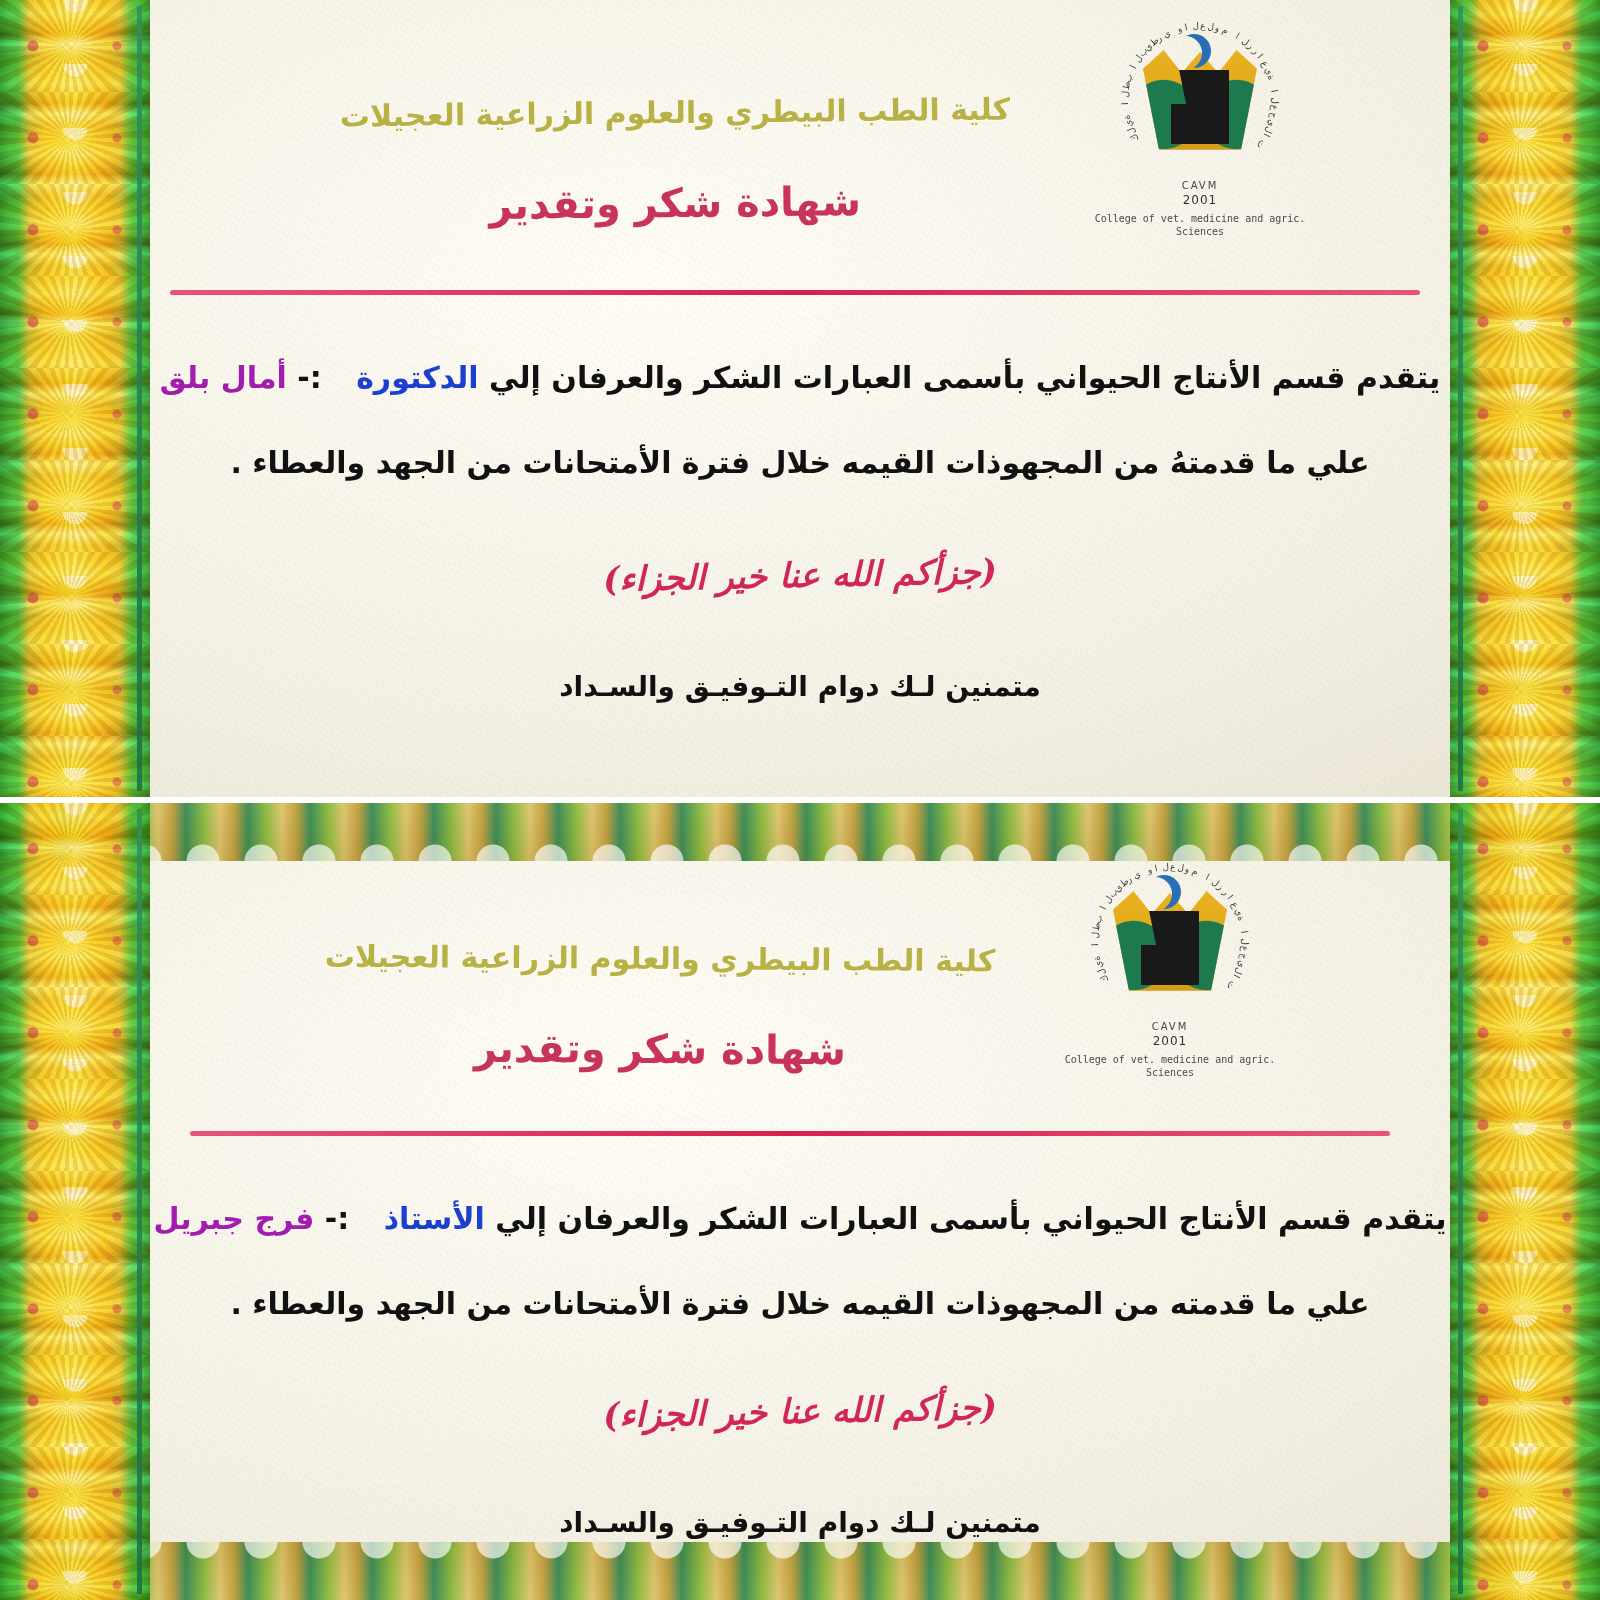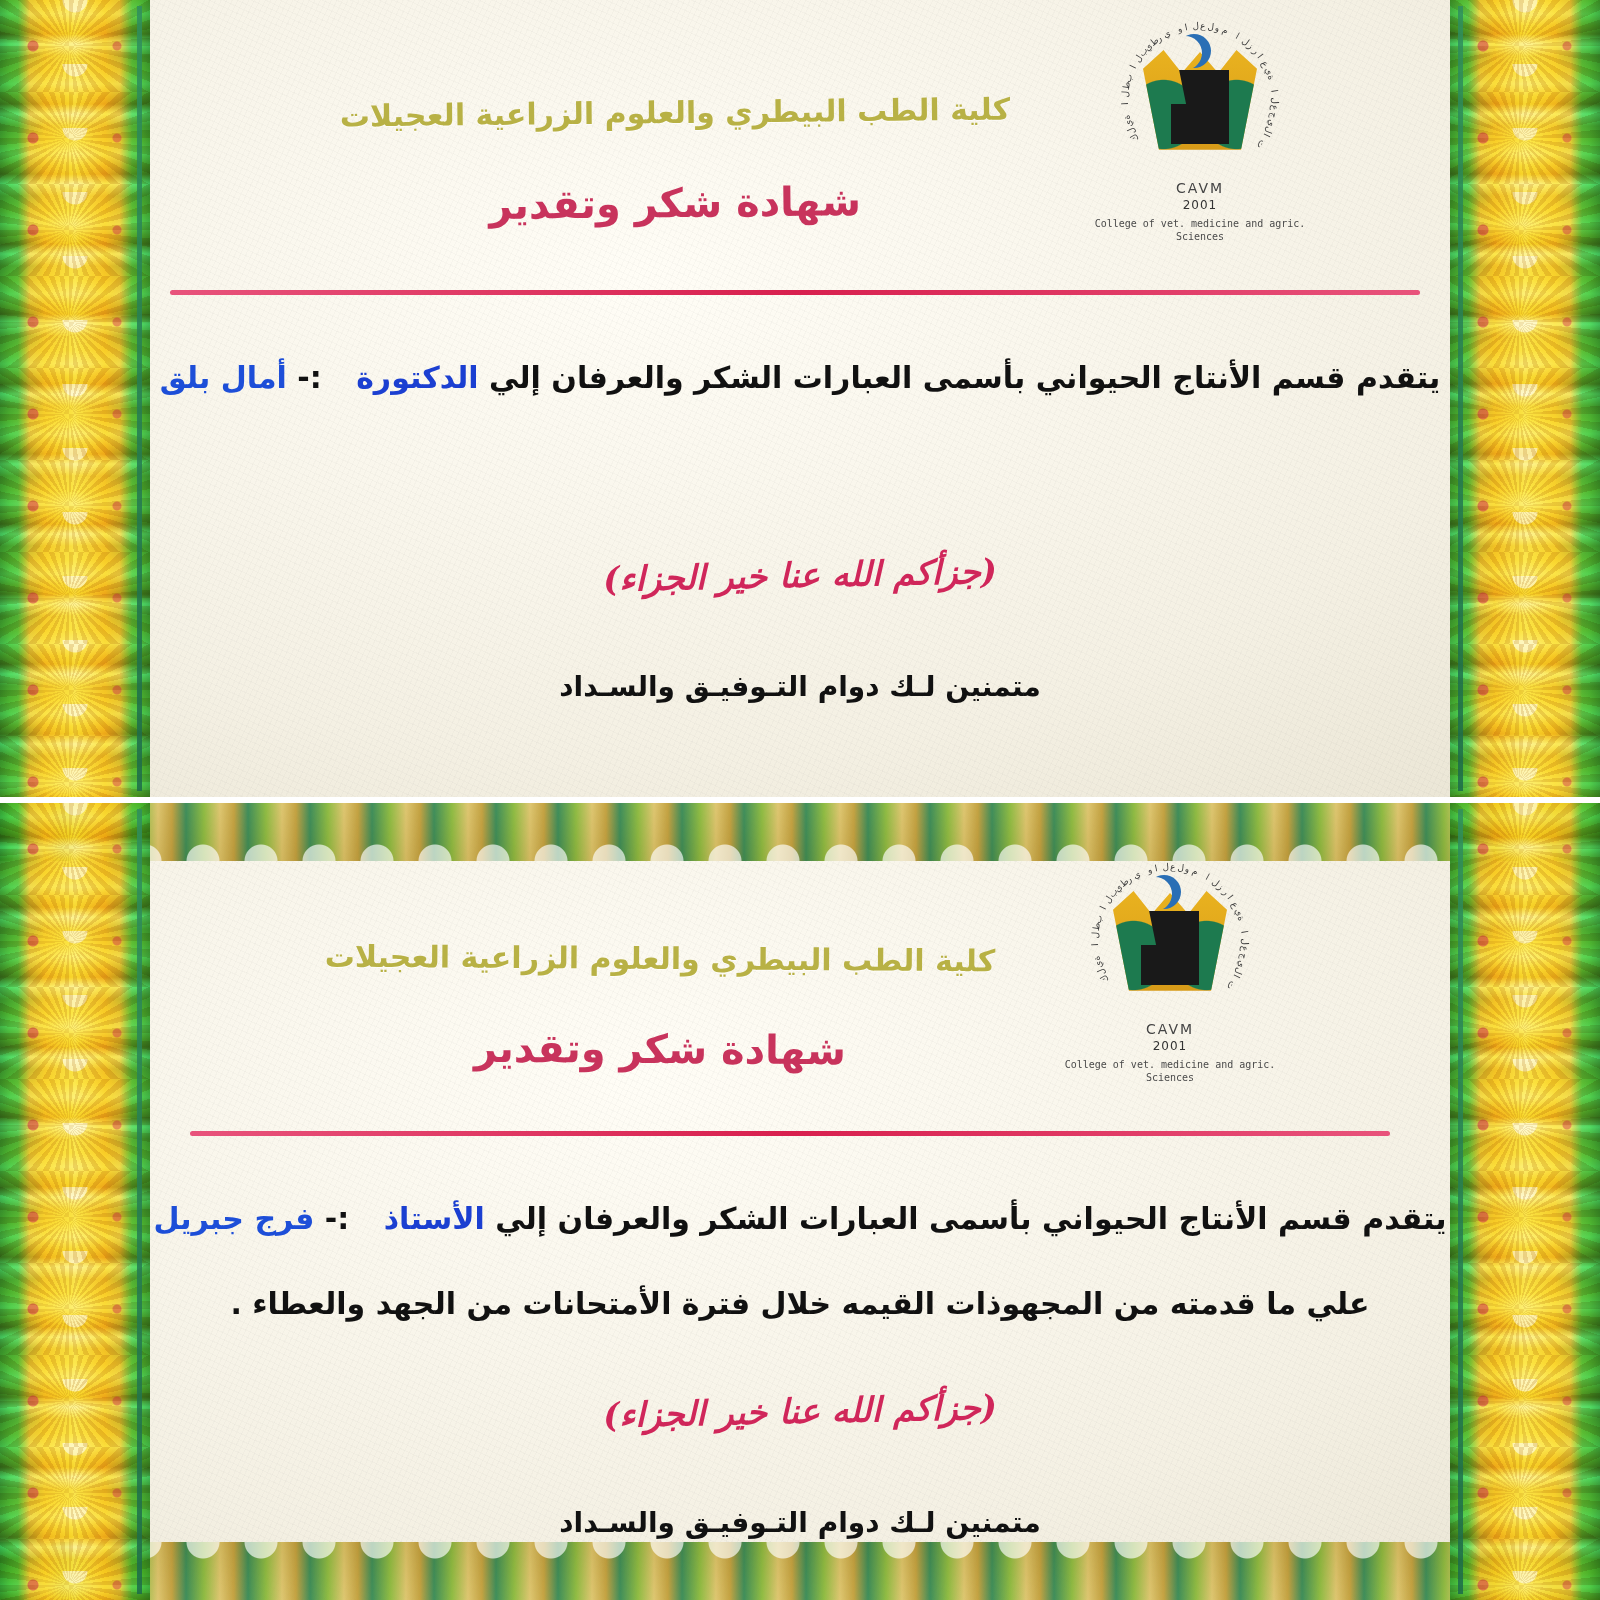--- a/index.html
+++ b/index.html
@@ -103,41 +103,41 @@
   }
   .tulip-dark{
     position:absolute;left:46px;top:40px;width:58px;height:74px;background:#191919;
     clip-path:polygon(14% 0,100% 0,100% 100%,0 100%,0 46%,26% 46%);
   }
   .crescent{
     position:absolute;left:52px;top:4px;width:34px;height:34px;border-radius:50%;
     box-shadow:inset -9px 2px 0 0 #2a6fb5;background:transparent;
   }
   .logo .year{font-size:12px;color:#333;letter-spacing:1px;margin-top:2px;}
-  .logo .cavm{font-size:14px;color:#444;letter-spacing:2px;}
+  .logo .cavm{font-size:10px;color:#444;letter-spacing:2px;}
   .logo .en{font-size:10px;color:#4a4a4a;line-height:1.25;margin-top:6px;font-family:"DejaVu Sans Mono",monospace;}
 
   .faculty{
     position:absolute;text-align:center;color:#b8b145;font-size:30px;font-weight:bold;
     text-shadow:0 1px 0 rgba(255,255,255,.7);
   }
   .title{
     position:absolute;text-align:center;color:#c8335c;font-weight:bold;
     font-size:40px;letter-spacing:1px;
   }
   .rule{
     position:absolute;height:5px;border-radius:3px;
     background:linear-gradient(to right, #e8537b, #d8204e, #e8537b);
   }
   .body-line{
     position:absolute;width:100%;text-align:center;color:#111;font-weight:bold;
     font-size:30px;line-height:1.55;
   }
   .kw{color:#1b3fd1;margin-left:24px;}
-  .name{color:#1d4ed8;}
+  .name{color:#a21caf;}
   .dua{
     position:absolute;width:100%;text-align:center;color:#d0265a;
     font-size:34px;font-family:"DejaVu Serif",serif;font-style:italic;font-weight:bold;
     transform:rotate(-1.2deg);
   }
   .wish{
     position:absolute;width:100%;text-align:center;color:#111;font-weight:bold;
     font-size:28px;letter-spacing:2px;
   }
 
@@ -247,20 +247,21 @@
       <div class="title tilt-a">شهادة شكر وتقدير</div>
       <div class="rule"></div>
 
       <div class="body-line l1">
         <span>يتقدم قسم الأنتاج الحيواني بأسمى العبارات الشكر والعرفان إلي</span>
         <span class="kw">الدكتورة</span>
         <span>:-</span>
         <span class="name">أمال بلق</span>
       </div>
 
+      <div class="body-line l2">علي ما قدمتهُ من المجهوذات القيمه خلال فترة الأمتحانات من الجهد والعطاء .</div>
       <div class="dua">(جزأكم الله عنا خير الجزاء)</div>
       <div class="wish">متمنين لـك دوام التـوفيـق والسـداد</div>
     </div>
   </section>
 
   <section class="cert cert-bottom">
     <div class="paper"></div>
 
     <div class="strip top">
       <div class="strip-inner"></div>

